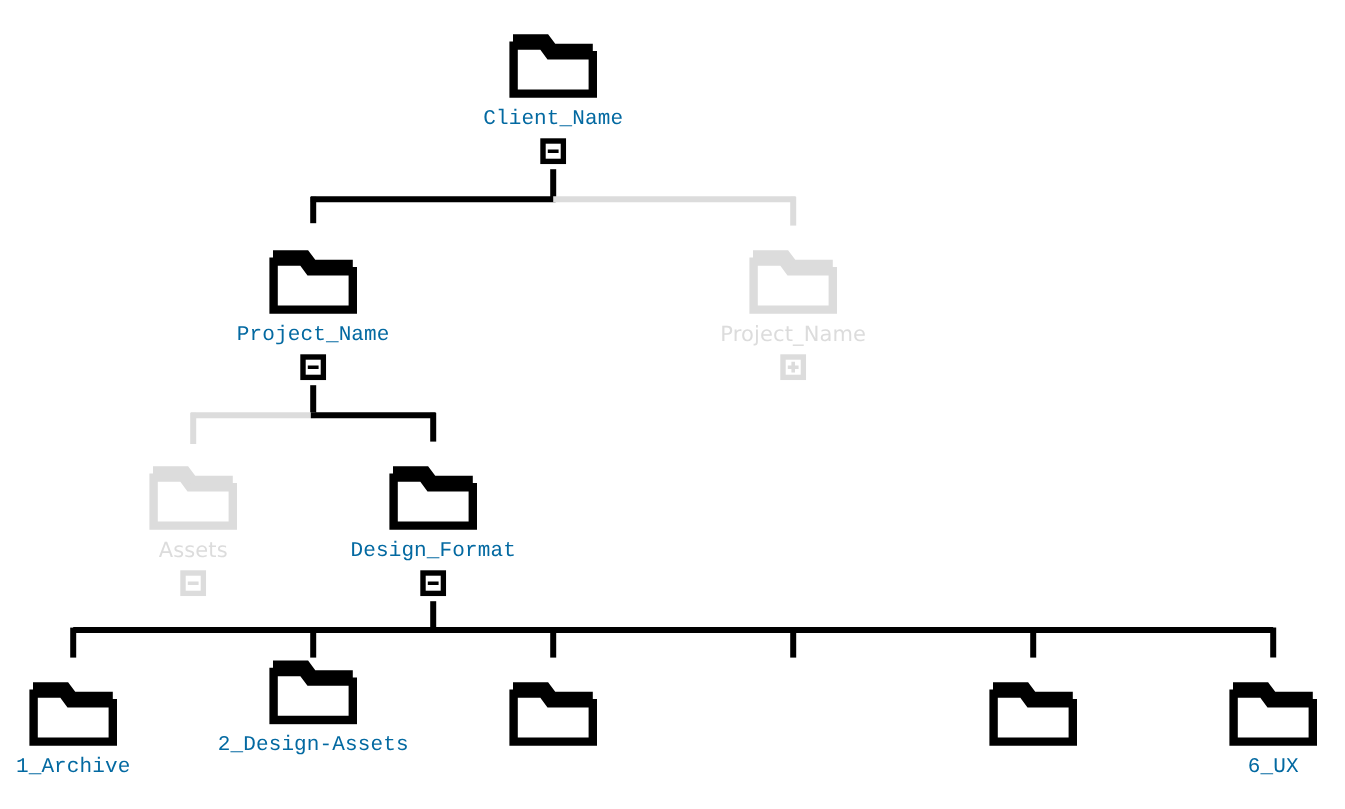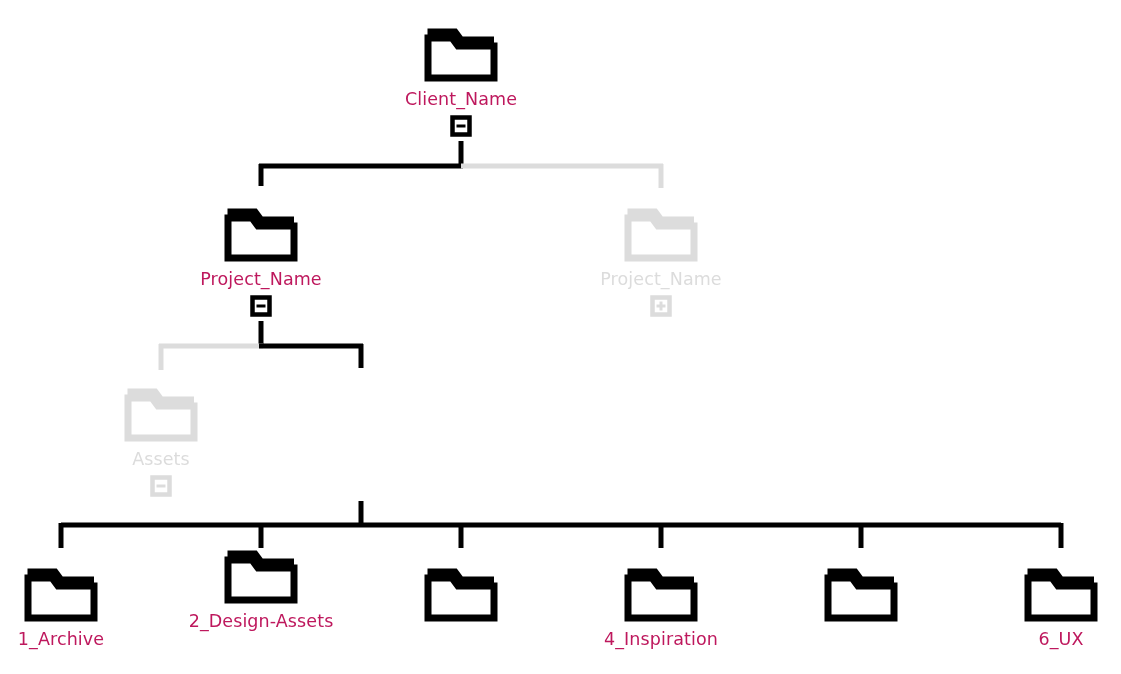--- a/index.html
+++ b/index.html
@@ -35,21 +35,21 @@
   }
   .node .flabel {
     display: block;
     margin-top: 4px;
     font-size: 17.5px;
     font-weight: 400;
     letter-spacing: 0.1px;
     white-space: nowrap;
     line-height: 1.05;
   }
-  .node.active .flabel { color: #be185d; }
+  .node.active .flabel { color: #0369a1; font-family: Liberation Mono, monospace; }
   .node.dim    .flabel { color: #dcdcdc; }
   .toggle {
     display: block;
     margin: 7px auto 0 auto;
   }
 </style>
 </head>
 <body>
 
 <div id="stage">
@@ -146,20 +146,35 @@
     </span>
     <span class="flabel">Assets</span>
     <span class="toggle">
       <svg width="22" height="22" viewBox="0 0 22 22">
         <rect x="2.5" y="2.5" width="17" height="17" fill="#ffffff" stroke="#dcdcdc" stroke-width="4.5"></rect>
         <line x1="6.5" y1="11" x2="15.5" y2="11" stroke="#dcdcdc" stroke-width="3"></line>
       </svg>
     </span>
   </div>
 
+  <div class="node active" style="left:361px; top:386px;">
+    <span class="ficon">
+      <svg width="74" height="56" viewBox="0 0 74 56">
+        <path d="M4,52 L4,12 L28,12 L34,20 L70,20 L70,52 Z" fill="none" stroke="#000000" stroke-width="7" stroke-linejoin="miter"></path>
+        <path d="M7,12 L7,6 L31,6 L37,14 L70,14" fill="none" stroke="#000000" stroke-width="7" stroke-linejoin="miter" stroke-linecap="butt"></path>
+      </svg>
+    </span>
+    <span class="flabel">Design_Format</span>
+    <span class="toggle">
+      <svg width="22" height="22" viewBox="0 0 22 22">
+        <rect x="2.5" y="2.5" width="17" height="17" fill="#ffffff" stroke="#000000" stroke-width="4.5"></rect>
+        <line x1="6.5" y1="11" x2="15.5" y2="11" stroke="#000000" stroke-width="3"></line>
+      </svg>
+    </span>
+  </div>
 
   <div class="node active" style="left:61px; top:566px;">
     <span class="ficon">
       <svg width="74" height="56" viewBox="0 0 74 56">
         <path d="M4,52 L4,12 L28,12 L34,20 L70,20 L70,52 Z" fill="none" stroke="#000000" stroke-width="7" stroke-linejoin="miter"></path>
         <path d="M7,12 L7,6 L31,6 L37,14 L70,14" fill="none" stroke="#000000" stroke-width="7" stroke-linejoin="miter" stroke-linecap="butt"></path>
       </svg>
     </span>
     <span class="flabel">1_Archive</span>
   </div>
@@ -176,29 +191,20 @@
 
   <div class="node active" style="left:461px; top:566px;">
     <span class="ficon">
       <svg width="74" height="56" viewBox="0 0 74 56">
         <path d="M4,52 L4,12 L28,12 L34,20 L70,20 L70,52 Z" fill="none" stroke="#000000" stroke-width="7" stroke-linejoin="miter"></path>
         <path d="M7,12 L7,6 L31,6 L37,14 L70,14" fill="none" stroke="#000000" stroke-width="7" stroke-linejoin="miter" stroke-linecap="butt"></path>
       </svg>
     </span>
   </div>
 
-  <div class="node active" style="left:661px; top:566px;">
-    <span class="ficon">
-      <svg width="74" height="56" viewBox="0 0 74 56">
-        <path d="M4,52 L4,12 L28,12 L34,20 L70,20 L70,52 Z" fill="none" stroke="#000000" stroke-width="7" stroke-linejoin="miter"></path>
-        <path d="M7,12 L7,6 L31,6 L37,14 L70,14" fill="none" stroke="#000000" stroke-width="7" stroke-linejoin="miter" stroke-linecap="butt"></path>
-      </svg>
-    </span>
-    <span class="flabel">4_Inspiration</span>
-  </div>
 
   <div class="node active" style="left:861px; top:566px;">
     <span class="ficon">
       <svg width="74" height="56" viewBox="0 0 74 56">
         <path d="M4,52 L4,12 L28,12 L34,20 L70,20 L70,52 Z" fill="none" stroke="#000000" stroke-width="7" stroke-linejoin="miter"></path>
         <path d="M7,12 L7,6 L31,6 L37,14 L70,14" fill="none" stroke="#000000" stroke-width="7" stroke-linejoin="miter" stroke-linecap="butt"></path>
       </svg>
     </span>
   </div>
 

